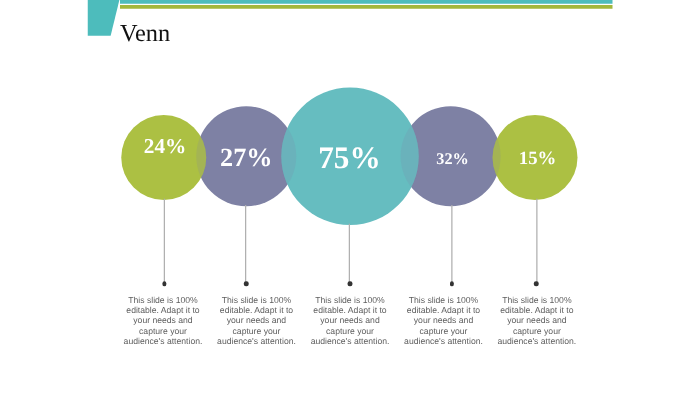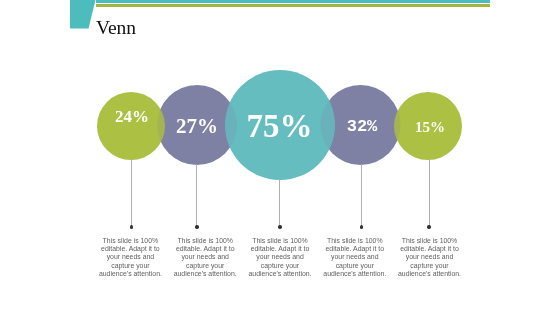--- a/index.html
+++ b/index.html
@@ -54,22 +54,22 @@
     <g>
       <circle cx="280" cy="125" r="55" fill="#7e81a4" opacity="0.18" clip-path="url(#clip2)"></circle>
       <circle cx="280" cy="125" r="55" fill="#7e81a4" opacity="0.18" clip-path="url(#clip4)"></circle>
       <circle cx="131" cy="126" r="34" fill="#7e81a4" opacity="0.18" clip-path="url(#clip2)"></circle>
       <circle cx="428" cy="126" r="34" fill="#7e81a4" opacity="0.18" clip-path="url(#clip4)"></circle>
     </g>
   </svg>
 
   <div class="pct" style="left:82px;top:109px;width:100px;font-size:17px;line-height:15px;">24%</div>
   <div class="pct" style="left:147px;top:117.5px;width:100px;font-size:21px;line-height:17px;">27%</div>
-  <div class="pct" style="left:219.5px;top:114px;width:120px;font-size:33px;line-height:25px;">75%</div>
-  <div class="pct" style="left:312px;top:117.5px;width:100px;font-size:17px;line-height:17px;font-family:Liberation Mono, monospace;">32%</div>
+  <div class="pct" style="left:219.5px;top:114px;width:120px;font-size:25px;line-height:25px;">75%</div>
+  <div class="pct" style="left:312px;top:117.5px;width:100px;font-size:13px;line-height:17px;">32%</div>
   <div class="pct" style="left:380px;top:119.5px;width:100px;font-size:15px;line-height:15px;font-family:Liberation Serif, serif;">15%</div>
 
   <div class="conn" style="left:130.8px;top:159px;height:67px;"></div>
   <div class="conn" style="left:196.3px;top:164px;height:62px;"></div>
   <div class="conn" style="left:279.3px;top:179px;height:47px;"></div>
   <div class="conn" style="left:361.0px;top:164px;height:62px;"></div>
   <div class="conn" style="left:428.5px;top:159px;height:67px;"></div>
 
   <div class="dot" style="left:129.5px;top:225.3px;"></div>
   <div class="dot" style="left:195.0px;top:225.3px;"></div>

